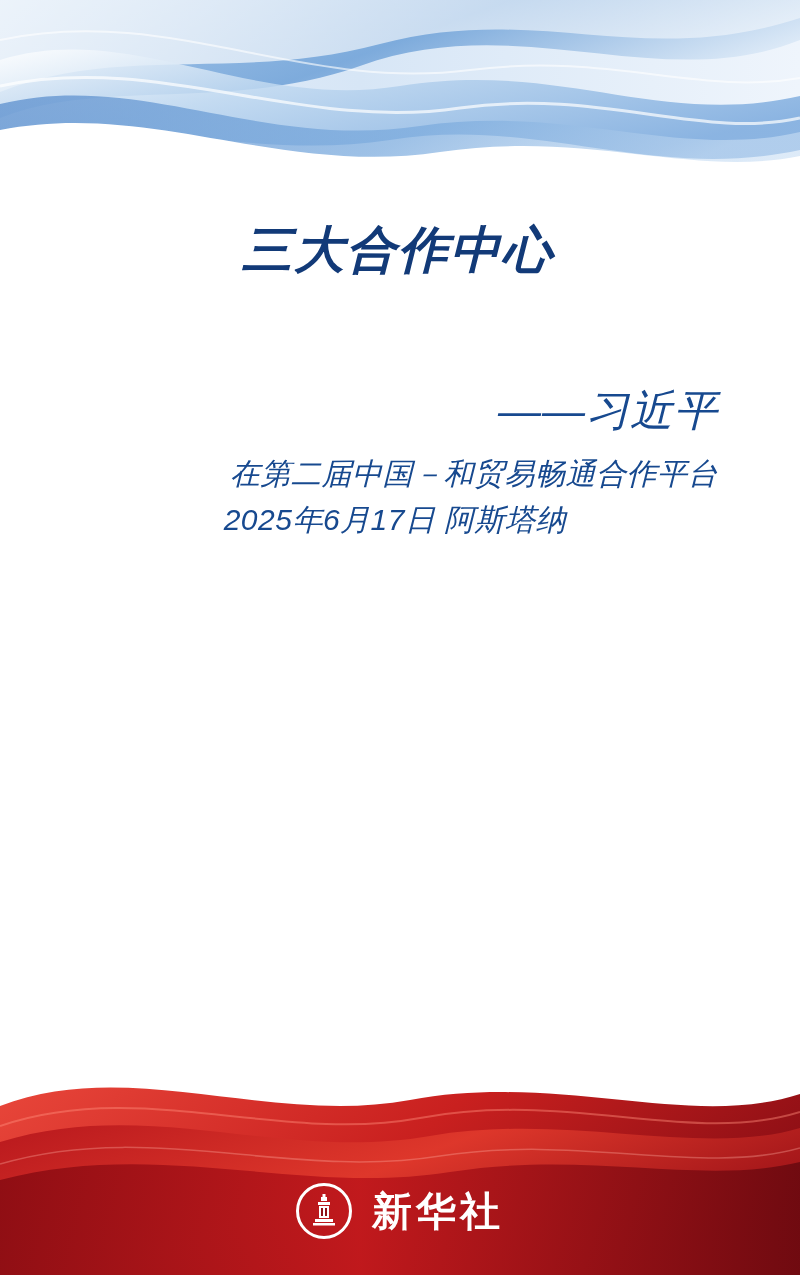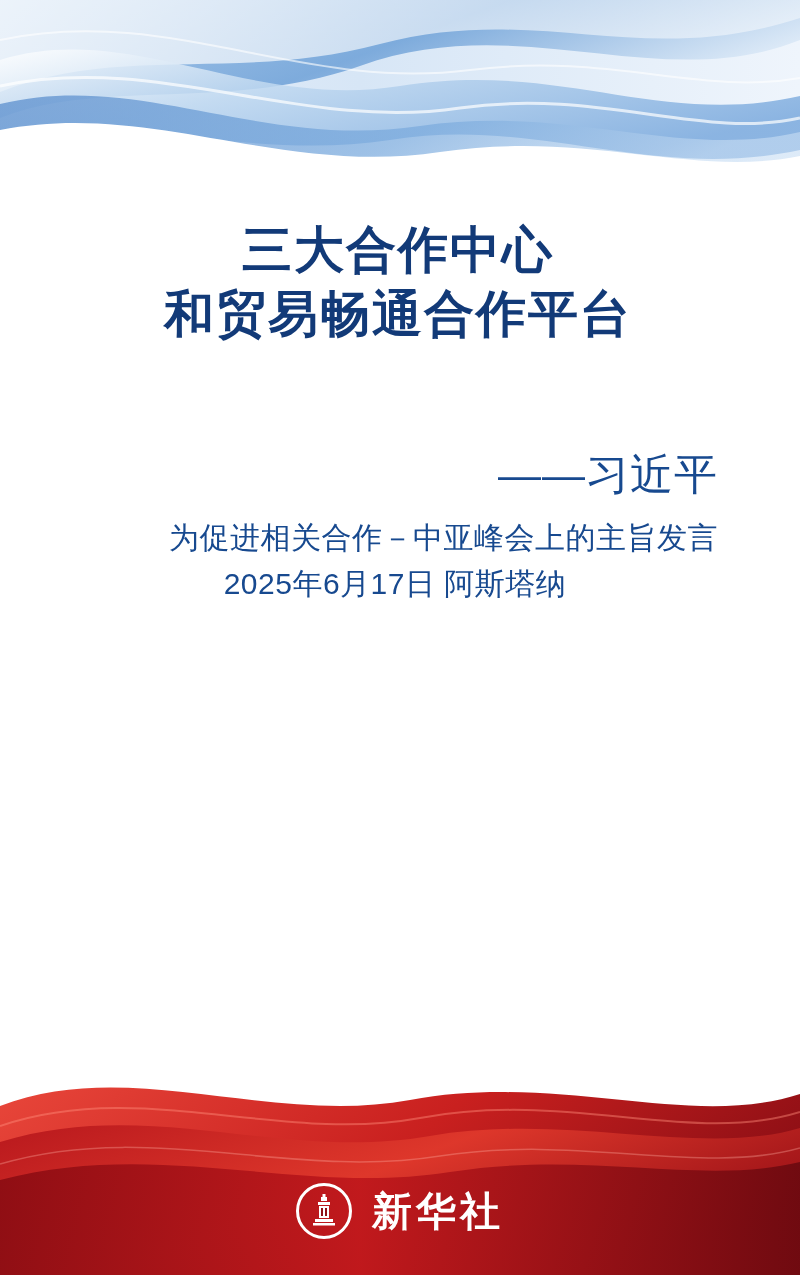--- a/index.html
+++ b/index.html
@@ -48,20 +48,21 @@
   }
 
   
   .content {
     position: absolute;
     top: 200px;
     left: 0;
     width: 796px;
     padding: 0 72px;
     box-sizing: border-box;
+    font-style: italic;
   }
 
   .headline {
     text-align: center;
     color: #123a78;
     font-weight: bold;
     font-size: 50px;
     line-height: 1.28;
     letter-spacing: 2px;
     margin-top: 18px;
@@ -182,27 +183,26 @@
       <path d="M0,152 C160,124 300,196 460,170 C600,148 700,190 800,172 L800,215 L0,215 Z" fill="#ffffff"></path>
       <path d="M0,86 C160,52 300,132 460,108 C600,88 700,140 800,118" fill="none" stroke="#ffffff" stroke-width="3" opacity="0.7"></path>
       <path d="M0,40 C170,4 300,92 470,70 C610,52 700,96 800,78" fill="none" stroke="#ffffff" stroke-width="2" opacity="0.6"></path>
     </svg>
   </div>
 
   <div class="content">
 
     <div class="headline">
       <span class="line">三大合作中心</span>
-      <span class="line">和贸易畅通合作平台</span>
     </div>
 
 
     <div class="attribution">
       <div class="author">——习近平</div>
-      <div class="occasion">为促进相关合作－中亚峰会上的主旨发言</div>
+      <div class="occasion">在第二届中国－和贸易畅通合作平台</div>
       <div class="date">2025年6月17日 阿斯塔纳</div>
     </div>
 
   </div>
 
   <div class="bottom-wave">
     <svg width="800" height="245" viewBox="0 0 800 245" xmlns="http://www.w3.org/2000/svg" aria-hidden="true">
       <defs>
         <linearGradient id="gRed1" x1="0" y1="0" x2="1" y2="0.3">
           <stop offset="0%" stop-color="#e8463a"></stop>

